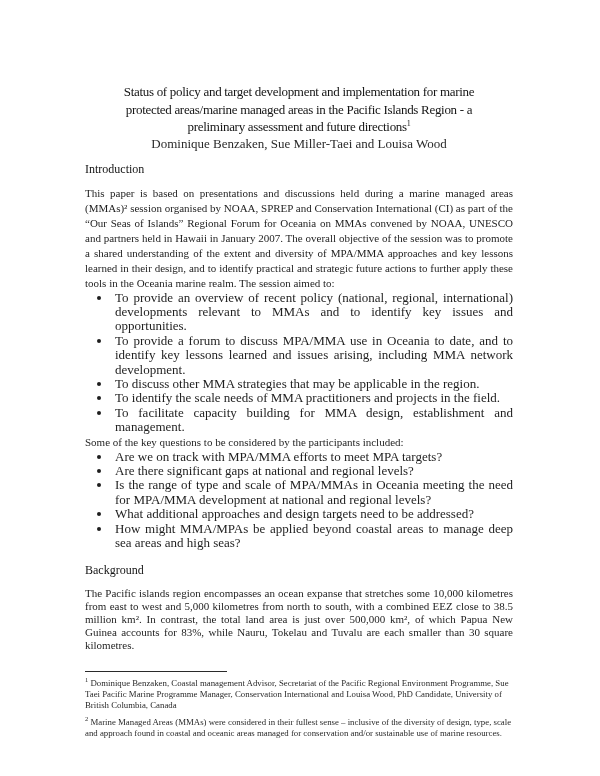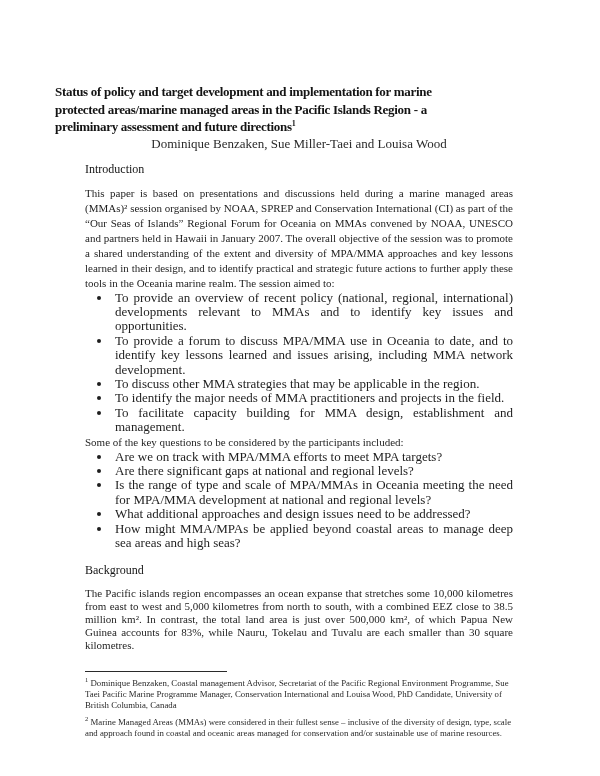--- a/index.html
+++ b/index.html
@@ -9,21 +9,22 @@
     height: 776px;
     background: #ffffff;
     overflow: hidden;
     font-family: "Liberation Serif", serif;
     color: #1e1e1e;
     box-sizing: border-box;
     padding: 83px 87px 0 85px;
   }
   .doc-title {
     margin: 0 -30px;
-    font-weight: bold;
+    text-align: center;
+    font-weight: normal;
     font-size: 13px;
     line-height: 17.5px;
     letter-spacing: -0.3px;
     color: #141414;
   }
   .doc-title sup { font-size: 8px; vertical-align: super; line-height: 0; }
   .authors {
     margin: 1px -30px 0;
     text-align: center;
     font-size: 13px;
@@ -89,31 +90,31 @@
   <div class="authors">Dominique Benzaken,  Sue Miller-Taei and  Louisa Wood</div>
 
   <h2 class="section-heading">Introduction</h2>
 
   <p class="body-par"><span>This paper is based on presentations and discussions held during a marine managed areas (MMAs)² session organised by NOAA, SPREP and Conservation International (CI) as part of the </span><span class="ital">“Our Seas of Islands” Regional Forum for Oceania on MMAs</span><span> convened by NOAA, UNESCO and partners held in Hawaii in January 2007. The overall objective of the session was to promote a shared understanding of the extent and diversity of MPA/MMA approaches and key lessons learned in their design, and to identify practical and strategic future actions to further apply these tools in the Oceania marine realm. The session aimed to:</span></p>
 
   <ul class="bullets">
     <li>To provide an overview of recent policy (national, regional, international) developments relevant to MMAs and to identify key issues and opportunities.</li>
     <li>To provide a forum to discuss MPA/MMA use in Oceania to date, and to identify key lessons learned and issues arising, including MMA network development.</li>
     <li>To discuss other MMA strategies that may be applicable in the region.</li>
-    <li>To identify the major needs of MMA practitioners and projects in the field.</li>
+    <li>To identify the scale needs of MMA practitioners and projects in the field.</li>
     <li>To facilitate capacity building for MMA design, establishment and management.</li>
   </ul>
 
   <p class="plain-line">Some of the key questions to be considered by the participants included:</p>
 
   <ul class="bullets">
     <li>Are we on track with MPA/MMA efforts to meet MPA targets?</li>
     <li>Are there significant gaps at national and regional levels?</li>
     <li>Is the range of type and scale of MPA/MMAs in Oceania meeting the need for MPA/MMA development at national and regional levels?</li>
-    <li>What additional approaches and design issues need to be addressed?</li>
+    <li>What additional approaches and design targets need to be addressed?</li>
     <li>How might MMA/MPAs be applied beyond coastal areas to manage deep sea areas and high seas?</li>
   </ul>
 
   <h2 class="section-heading bg-heading">Background</h2>
 
   <p class="body-par bg-par">The Pacific islands region encompasses an ocean expanse that stretches some 10,000 kilometres from east to west and 5,000 kilometres from north to south, with a combined EEZ close to 38.5 million km².  In contrast, the total land area is just over 500,000 km², of which Papua New Guinea accounts for 83%, while Nauru, Tokelau and Tuvalu are each smaller than 30 square kilometres.</p>
 
   <hr class="footnote-rule">
 
   <p class="footnote"><sup>1</sup><span> Dominique Benzaken, Coastal management Advisor, Secretariat of the Pacific Regional Environment Programme, Sue Taei Pacific Marine Programme Manager, Conservation International and Louisa Wood, PhD Candidate, University of British Columbia, Canada</span></p>

